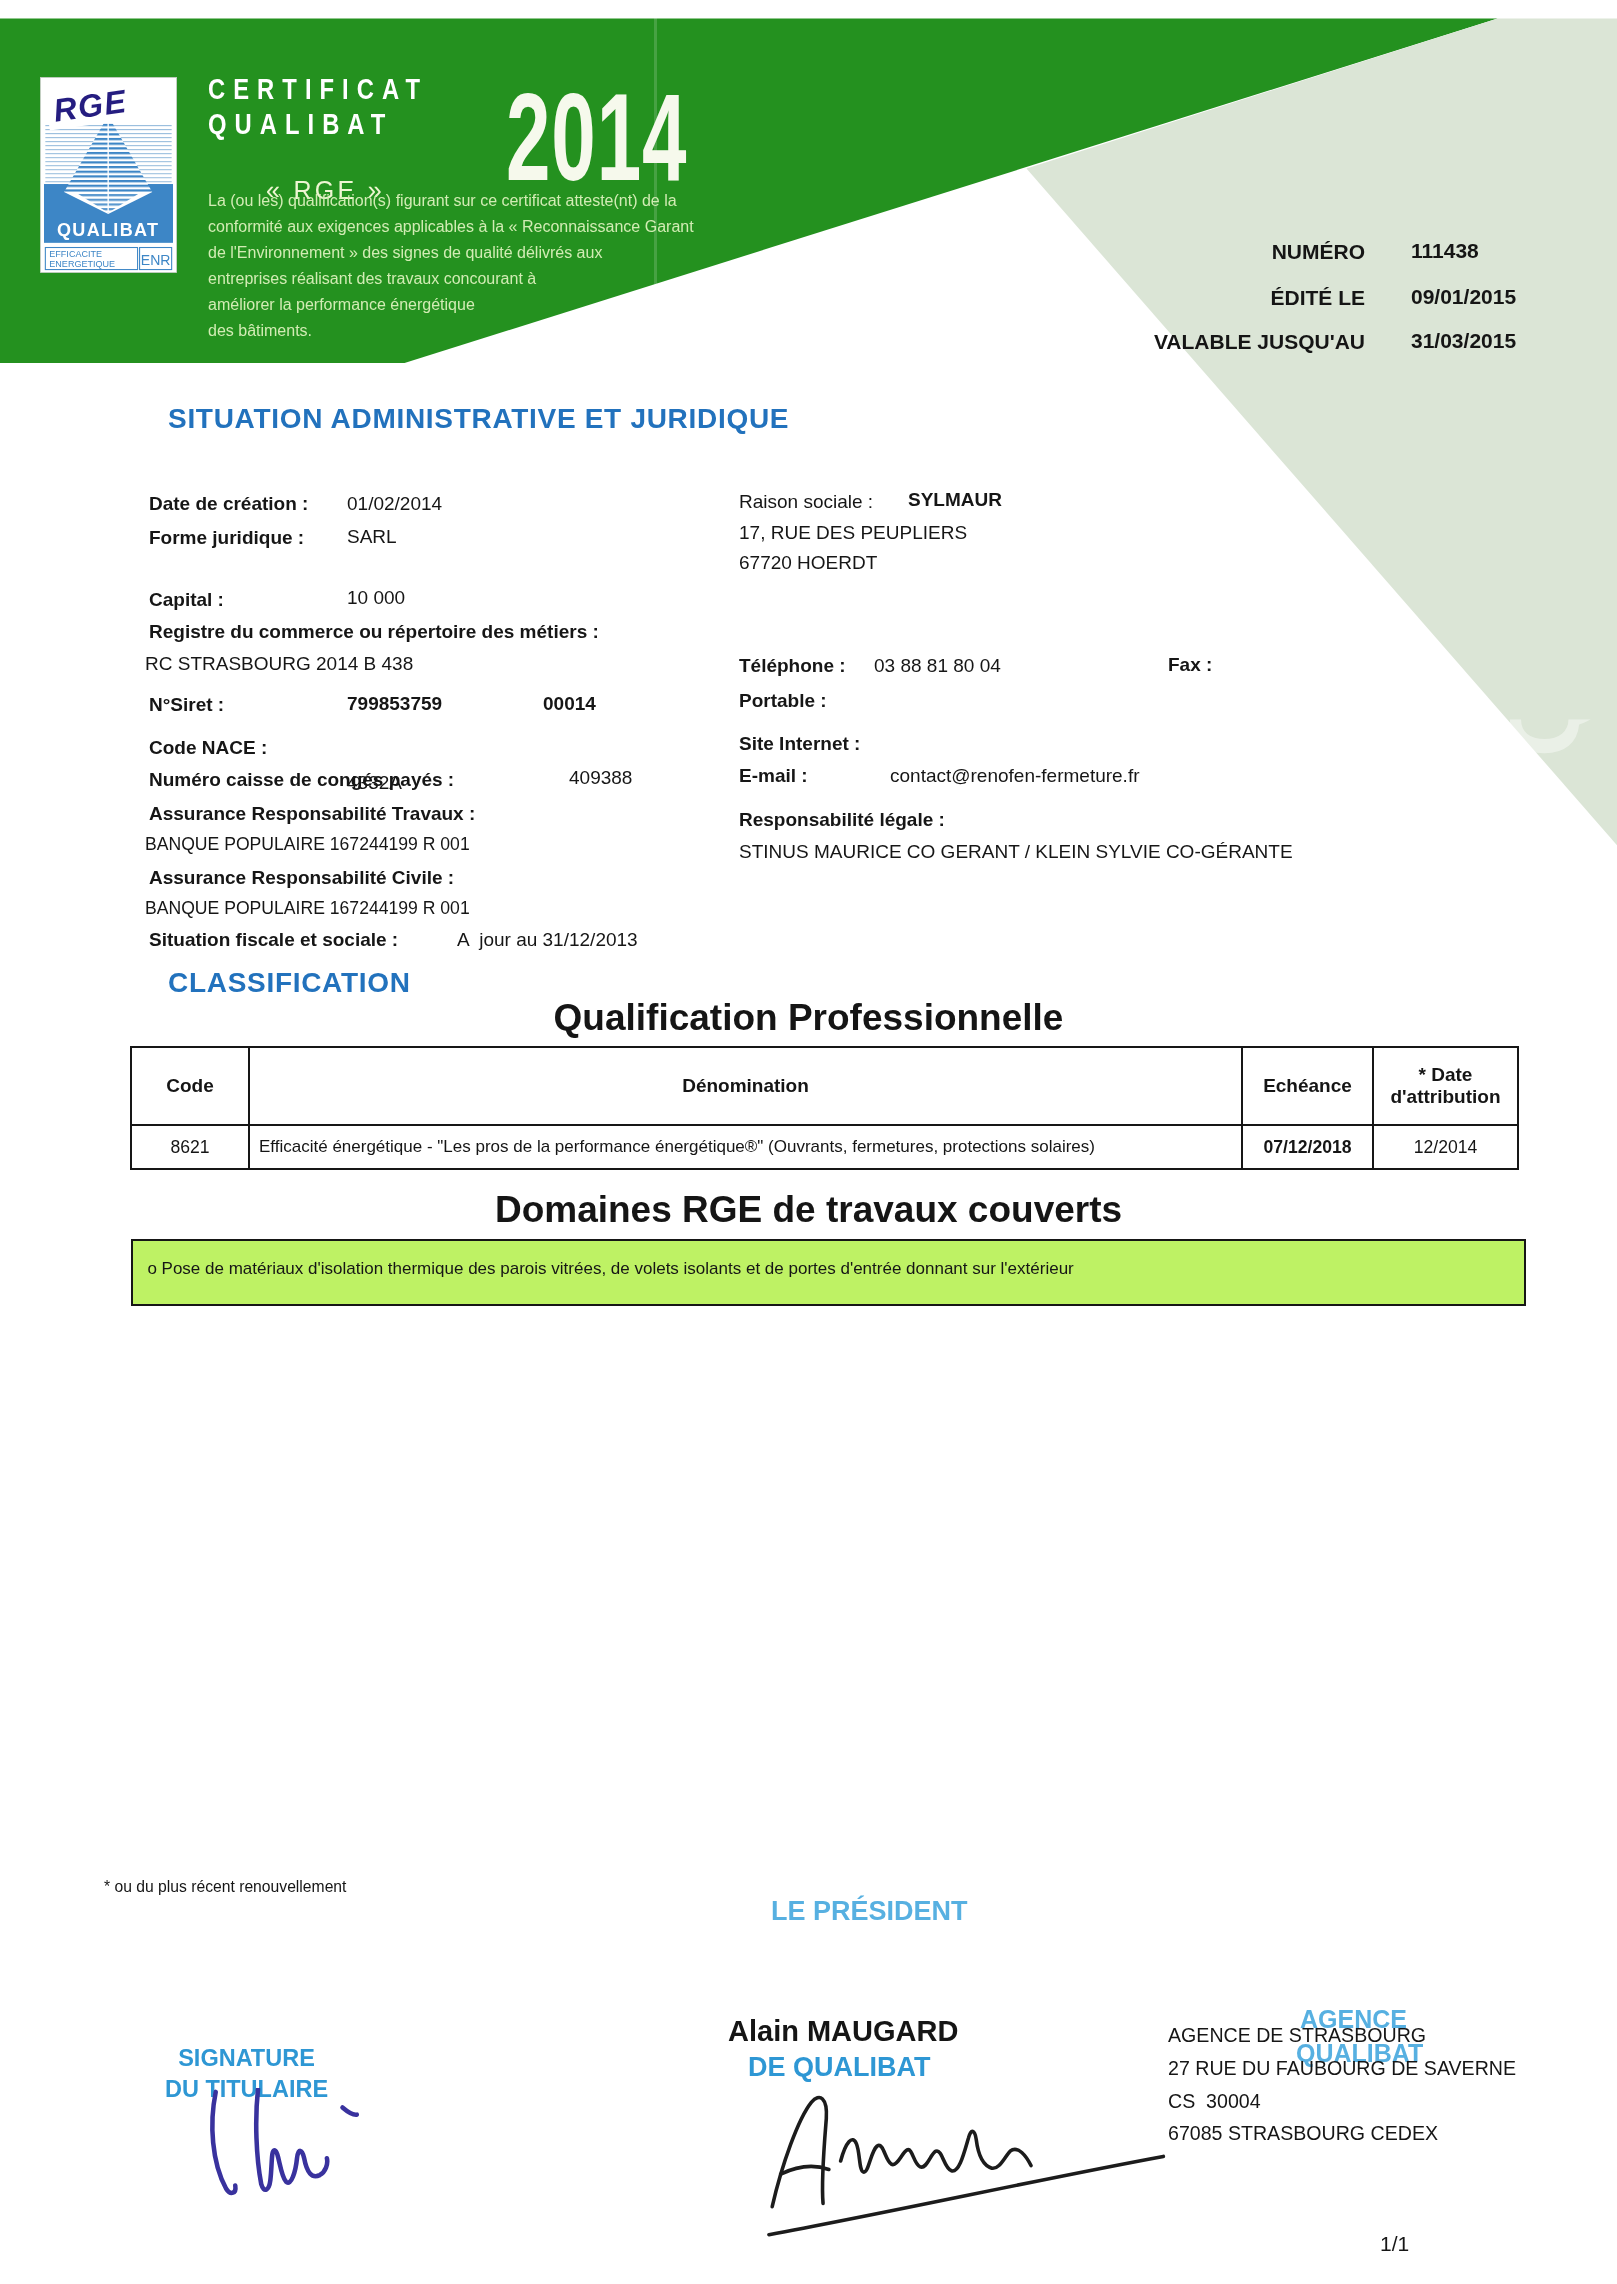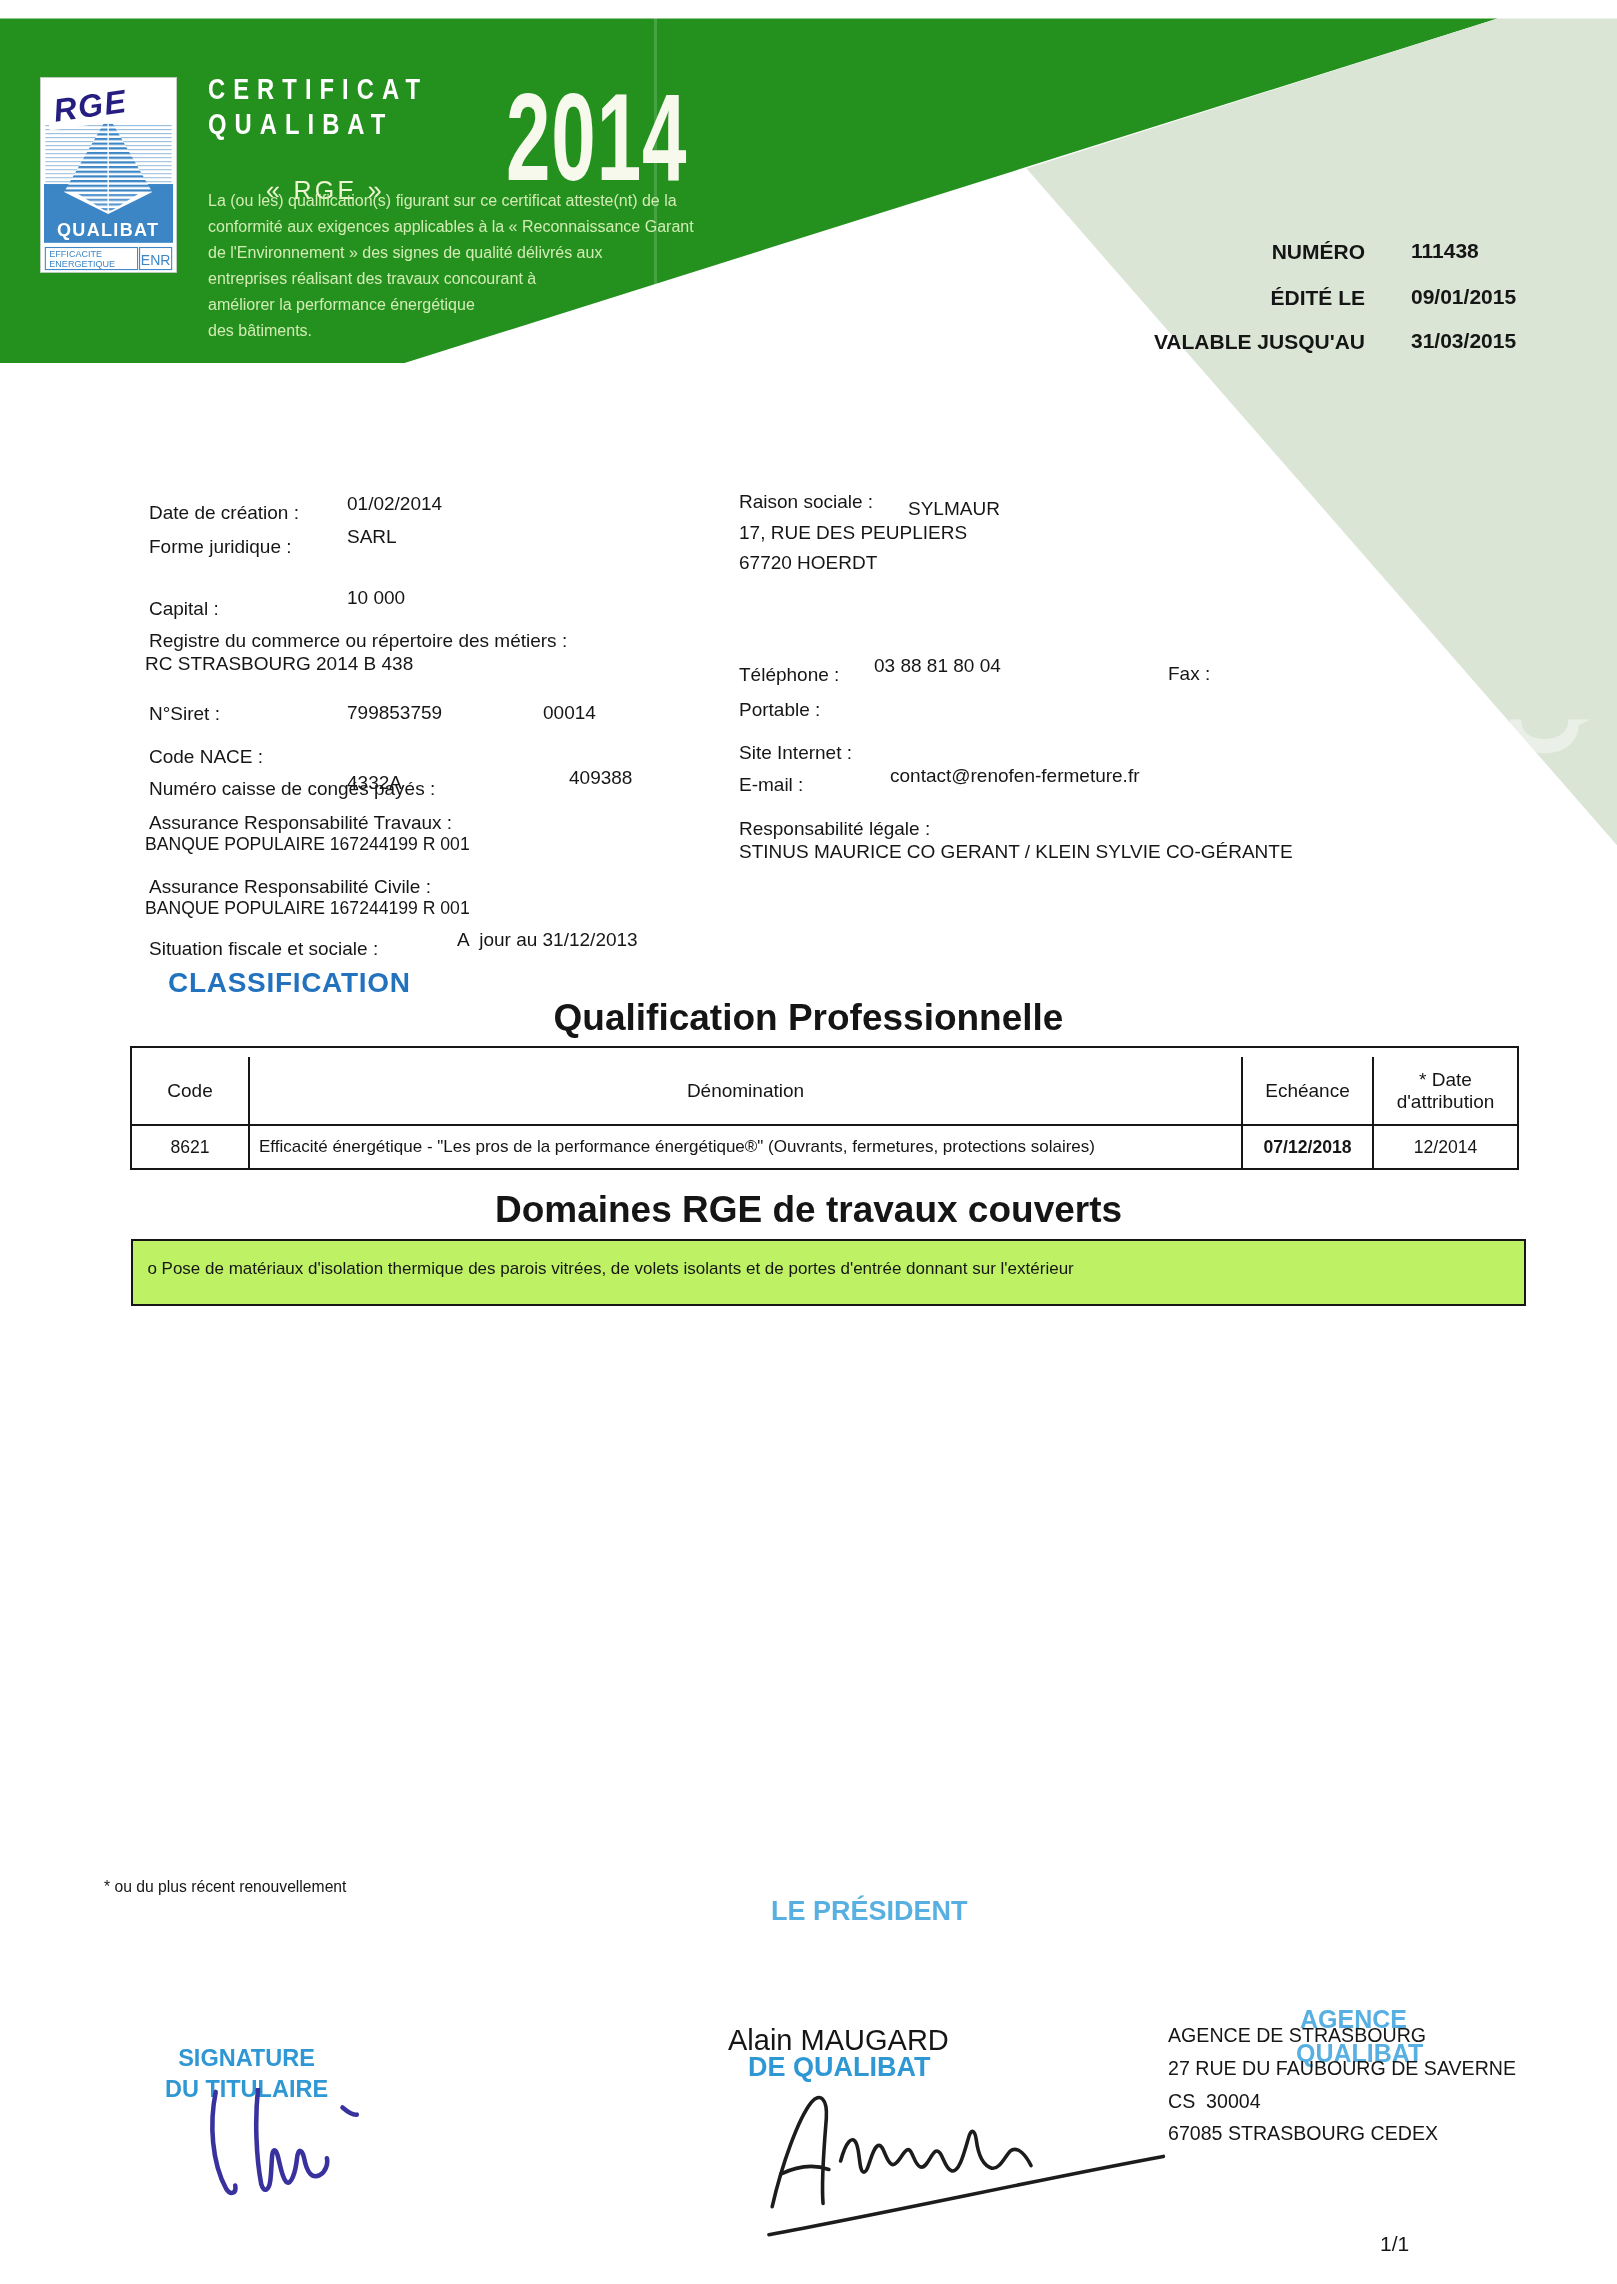--- a/index.html
+++ b/index.html
@@ -1,20 +1,20 @@
 <!DOCTYPE html>
 <html style="font-size:10.4px"><head>
 <meta charset="utf-8">
 <style>
   html,body{margin:0;padding:0;background:#ffffff;}
   .page{position:relative;width:1617px;height:2284px;background:#ffffff;
         font-family:"Liberation Sans",sans-serif;color:#151515;overflow:hidden;}
   .abs{position:absolute;}
   .t{position:absolute;font-size:19px;white-space:pre;color:#161616;}
-  .b{font-weight:normal;margin-top:9px;}
+  .b{font-weight:bold;}
   .blueh{color:#2272bd;font-weight:bold;letter-spacing:0.7px;}
   .lblue{color:#2e97d4;font-weight:bold;}
   .ghost{color:#45a8de;font-weight:bold;opacity:.9;}
   .wm-band{position:absolute;left:654px;top:18px;width:2.6px;height:307px;background:rgba(255,255,255,.16);}
   
   .hdr-title{position:absolute;color:#ffffff;font-weight:bold;letter-spacing:9.8px;
              font-size:29px;transform:scaleX(.82);transform-origin:left top;white-space:pre;}
   .hdr-rge{position:absolute;color:#eef6d2;font-weight:normal;font-size:25px;letter-spacing:3.3px;white-space:pre;margin-top:39px;}
   .hdr-year{position:absolute;color:#f6f9ec;font-weight:bold;font-size:125px;
             transform:scaleX(.64);transform-origin:left top;letter-spacing:1.3px;}
@@ -94,20 +94,21 @@
   <div class="hdr-par" style="left:208px;top:188px;"><span>La (ou les) qualification(s) figurant sur ce certificat atteste(nt) de la</span><br><span>conformité aux exigences applicables à la « Reconnaissance Garant</span><br><span>de l'Environnement » des signes de qualité délivrés aux</span><br><span>entreprises réalisant des travaux concourant à</span><br><span>améliorer la performance énergétique</span><br><span>des bâtiments.</span>
   </div>
 
   <div class="meta-label" style="left:1000px;top:240px;">NUMÉRO</div>
   <div class="meta-value" style="left:1411px;top:239px;">111438</div>
   <div class="meta-label" style="left:1000px;top:286px;">ÉDITÉ LE</div>
   <div class="meta-value" style="left:1411px;top:285px;">09/01/2015</div>
   <div class="meta-label" style="left:1000px;top:330px;">VALABLE JUSQU'AU</div>
   <div class="meta-value" style="left:1411px;top:329px;">31/03/2015</div>
 
+  <div class="t blueh" style="left:168px;top:403px;font-size:28px;">SITUATION ADMINISTRATIVE ET JURIDIQUE</div>
 
   <span class="t b" style="left:149px;top:493px;">Date de création :</span>
   <span class="t" style="left:347px;top:493px;">01/02/2014</span>
   <span class="t b" style="left:149px;top:527px;">Forme juridique :</span>
   <span class="t" style="left:347px;top:526px;">SARL</span>
   <span class="t b" style="left:149px;top:589px;">Capital :</span>
   <span class="t" style="left:347px;top:587px;">10 000</span>
   <span class="t b" style="left:149px;top:621px;">Registre du commerce ou répertoire des métiers :</span>
   <span class="t" style="left:145px;top:653px;">RC STRASBOURG 2014 B 438</span>
   <span class="t b" style="left:149px;top:694px;">N°Siret :</span>

